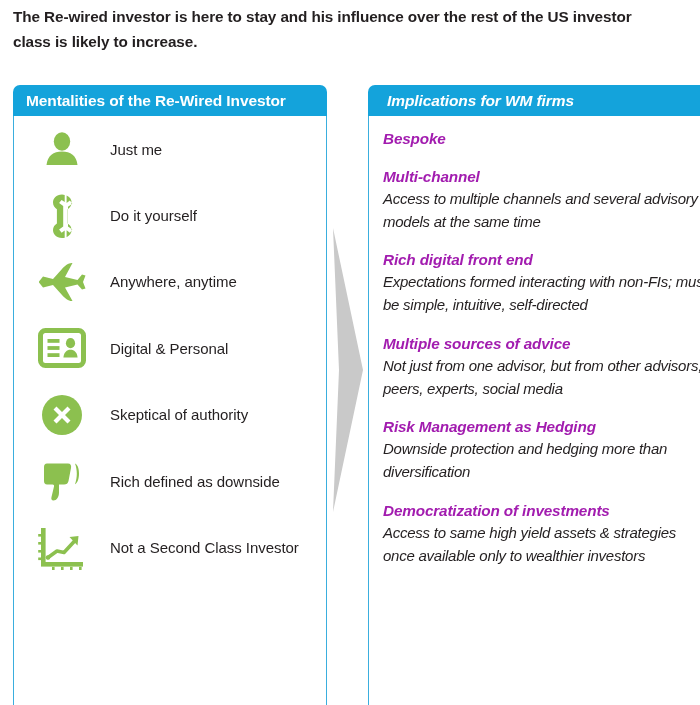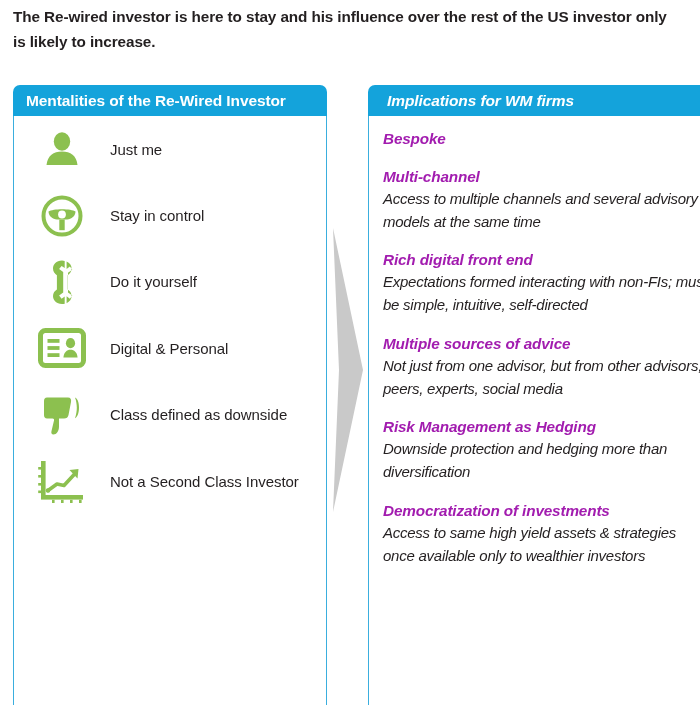--- a/index.html
+++ b/index.html
@@ -121,86 +121,92 @@
     position: absolute;
     left: 325px;
     top: 228px;
     width: 38px;
     height: 284px;
   }
 </style>
 </head>
 <body>
 
-<div id="intro">The Re-wired investor is here to stay and his influence over the rest of the US investor only is likely to increase.</div>
+<div id="intro">The Re-wired investor is here to stay and his influence over the rest of the US investor class is likely to increase.</div>
 
 <section class="panel" id="panel-left">
   <div class="panel-header">
     <span>Mentalities of the Re-Wired Investor</span>
   </div>
   <div class="panel-body">
     <ul class="mentality-list">
 
       <li class="mentality-item">
         <span class="mentality-icon">
           <svg width="40" height="40" viewBox="0 0 40 40">
             <ellipse cx="20" cy="12.5" rx="8.2" ry="9.2" fill="#8cc04f"></ellipse>
             <path d="M4.5 36 C5.5 26.5 11.5 22.5 20 22.5 C28.5 22.5 34.5 26.5 35.5 36 Z" fill="#8cc04f"></path>
           </svg>
         </span>
         <span class="mentality-label">Just me</span>
       </li>
 
-      <li class="mentality-item">
-        <span class="mentality-icon">
-          <svg width="44" height="44" viewBox="0 0 44 44">
-            <circle cx="22" cy="22" r="18.5" fill="none" stroke="#8cc04f" stroke-width="4"></circle>
-            <path d="M8.5 17.5 C13 14.5 31 14.5 35.5 17.5 C35.5 22 31.5 25 27 25.5 L17 25.5 C12.5 25 8.5 22 8.5 17.5 Z" fill="#8cc04f"></path>
-            <path d="M19.3 25.5 L24.7 25.5 L24.7 36.2 L19.3 36.2 Z" fill="#8cc04f"></path>
-            <circle cx="22" cy="20.5" r="3.9" fill="#ffffff"></circle>
-          </svg>
-        </span>
-        <span class="mentality-label">Stay in control</span>
-      </li>
 
       <li class="mentality-item">
         <span class="mentality-icon">
           <svg width="40" height="46" viewBox="0 0 40 46">
             <path d="M20 1.5 C14.2 1.5 11 5.4 11 9.6 C11 12.7 12.8 14.9 14.9 16.2 L14.9 30.5 C12.8 31.8 11 34 11 37.1 C11 41.3 14.2 45 20 45 C21 45 21.9 44.9 22.7 44.7 L22.7 37.6 L19.6 39.8 L17.1 36.6 L21.2 33.6 L21.2 13.1 L17.1 10.1 L19.6 6.9 L22.7 9.1 L22.7 2 C21.9 1.7 21 1.5 20 1.5 Z" fill="#8cc04f"></path>
             <path d="M24.6 2.6 L24.6 10 L27.9 7.6 L30.3 10.8 L26 13.8 L26 33.5 L30.3 36.5 L27.9 39.7 L24.6 37.3 L24.6 44.2 C27.7 42.9 29.6 40 29.6 37.1 C29.6 34 27.8 31.8 25.7 30.5 L25.7 16.2 C27.8 14.9 29.6 12.7 29.6 9.6 C29.6 6.6 27.7 3.9 24.6 2.6 Z" fill="#8cc04f"></path>
           </svg>
         </span>
         <span class="mentality-label">Do it yourself</span>
       </li>
 
+      <li class="mentality-item">
+        <span class="mentality-icon">
+          <svg width="52" height="42" viewBox="0 0 52 42">
+            <path d="M3 20.5 L7 15.5 L17 18 L26 8 C29 4.5 33 1.5 36.5 2 L29 16 L41.5 19 L46 13.5 L49.5 14.5 L47 21 L49.5 27.5 L46 28.5 L41.5 23.5 L29 26.5 L36.5 40 C33 40.5 29 37.5 26 34 L17 24 L7 26.5 L3 21.5 Z" fill="#8cc04f"></path>
+          </svg>
+        </span>
+        <span class="mentality-label">Anywhere, anytime</span>
+      </li>
 
       <li class="mentality-item">
         <span class="mentality-icon">
           <svg width="48" height="40" viewBox="0 0 48 40">
             <rect x="2.5" y="2.5" width="43" height="35" rx="5" ry="5" fill="none" stroke="#8cc04f" stroke-width="5"></rect>
             <rect x="9.5" y="11" width="12" height="3.8" fill="#8cc04f"></rect>
             <rect x="9.5" y="18.1" width="12" height="3.8" fill="#8cc04f"></rect>
             <rect x="9.5" y="25.2" width="12" height="3.8" fill="#8cc04f"></rect>
             <ellipse cx="32.5" cy="15.2" rx="4.6" ry="5.1" fill="#8cc04f"></ellipse>
             <path d="M25.4 29.5 C25.9 24.3 28.8 21.8 32.5 21.8 C36.2 21.8 39.1 24.3 39.6 29.5 Z" fill="#8cc04f"></path>
           </svg>
         </span>
         <span class="mentality-label">Digital &amp; Personal</span>
       </li>
 
 
+      <li class="mentality-item">
+        <span class="mentality-icon">
+          <svg width="42" height="42" viewBox="0 0 42 42">
+            <circle cx="21" cy="21" r="20" fill="#8cc04f"></circle>
+            <path d="M12.5 15.5 L15.5 12.5 L21 18 L26.5 12.5 L29.5 15.5 L24 21 L29.5 26.5 L26.5 29.5 L21 24 L15.5 29.5 L12.5 26.5 L18 21 Z" fill="#ffffff"></path>
+          </svg>
+        </span>
+        <span class="mentality-label">Skeptical of authority</span>
+      </li>
 
       <li class="mentality-item">
         <span class="mentality-icon">
           <svg width="44" height="44" viewBox="0 0 44 44">
             <path d="M7 4.5 L28 4.5 C30.5 4.5 31.5 6.5 31 9 L28.5 22 C28 24.5 26.5 25.5 24 25.5 L19 25.5 L19 33.5 C19 38 16.5 41.5 13.5 41.5 C11.5 41.5 11 40 11.5 38 L14 27.5 C14.3 26.3 13.8 25.5 12.5 25.5 L7 25.5 C5 25.5 4 24 4 22 L4 8 C4 6 5 4.5 7 4.5 Z" fill="#8cc04f"></path>
             <path d="M35 4.5 C37.5 5.5 39 9 39 14.5 C39 20 37.5 24 35 25.3 C36.3 21.5 36.8 18 36.8 14.8 C36.8 11.3 36.3 8 35 4.5 Z" fill="#8cc04f"></path>
           </svg>
         </span>
-        <span class="mentality-label">Class defined as downside</span>
+        <span class="mentality-label">Rich defined as downside</span>
       </li>
 
       <li class="mentality-item">
         <span class="mentality-icon">
           <svg width="48" height="44" viewBox="0 0 48 44">
             <rect x="3" y="2" width="4.6" height="38" fill="#8cc04f"></rect>
             <rect x="3" y="36" width="42" height="4.6" fill="#8cc04f"></rect>
             <rect x="0.2" y="8" width="3.4" height="2.6" fill="#8cc04f"></rect>
             <rect x="0.2" y="16" width="3.4" height="2.6" fill="#8cc04f"></rect>
             <rect x="0.2" y="24" width="3.4" height="2.6" fill="#8cc04f"></rect>

